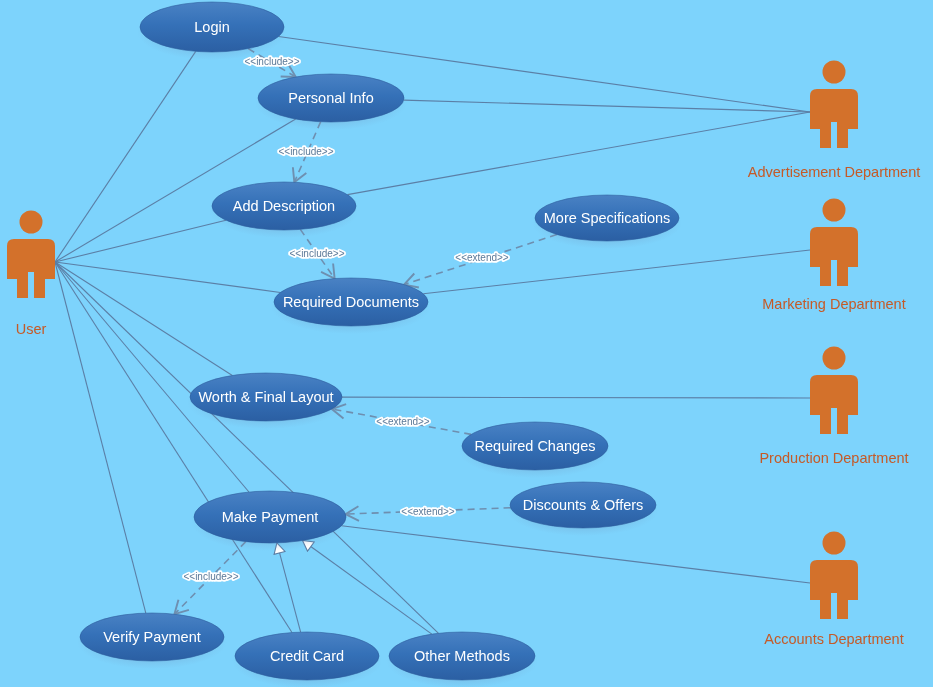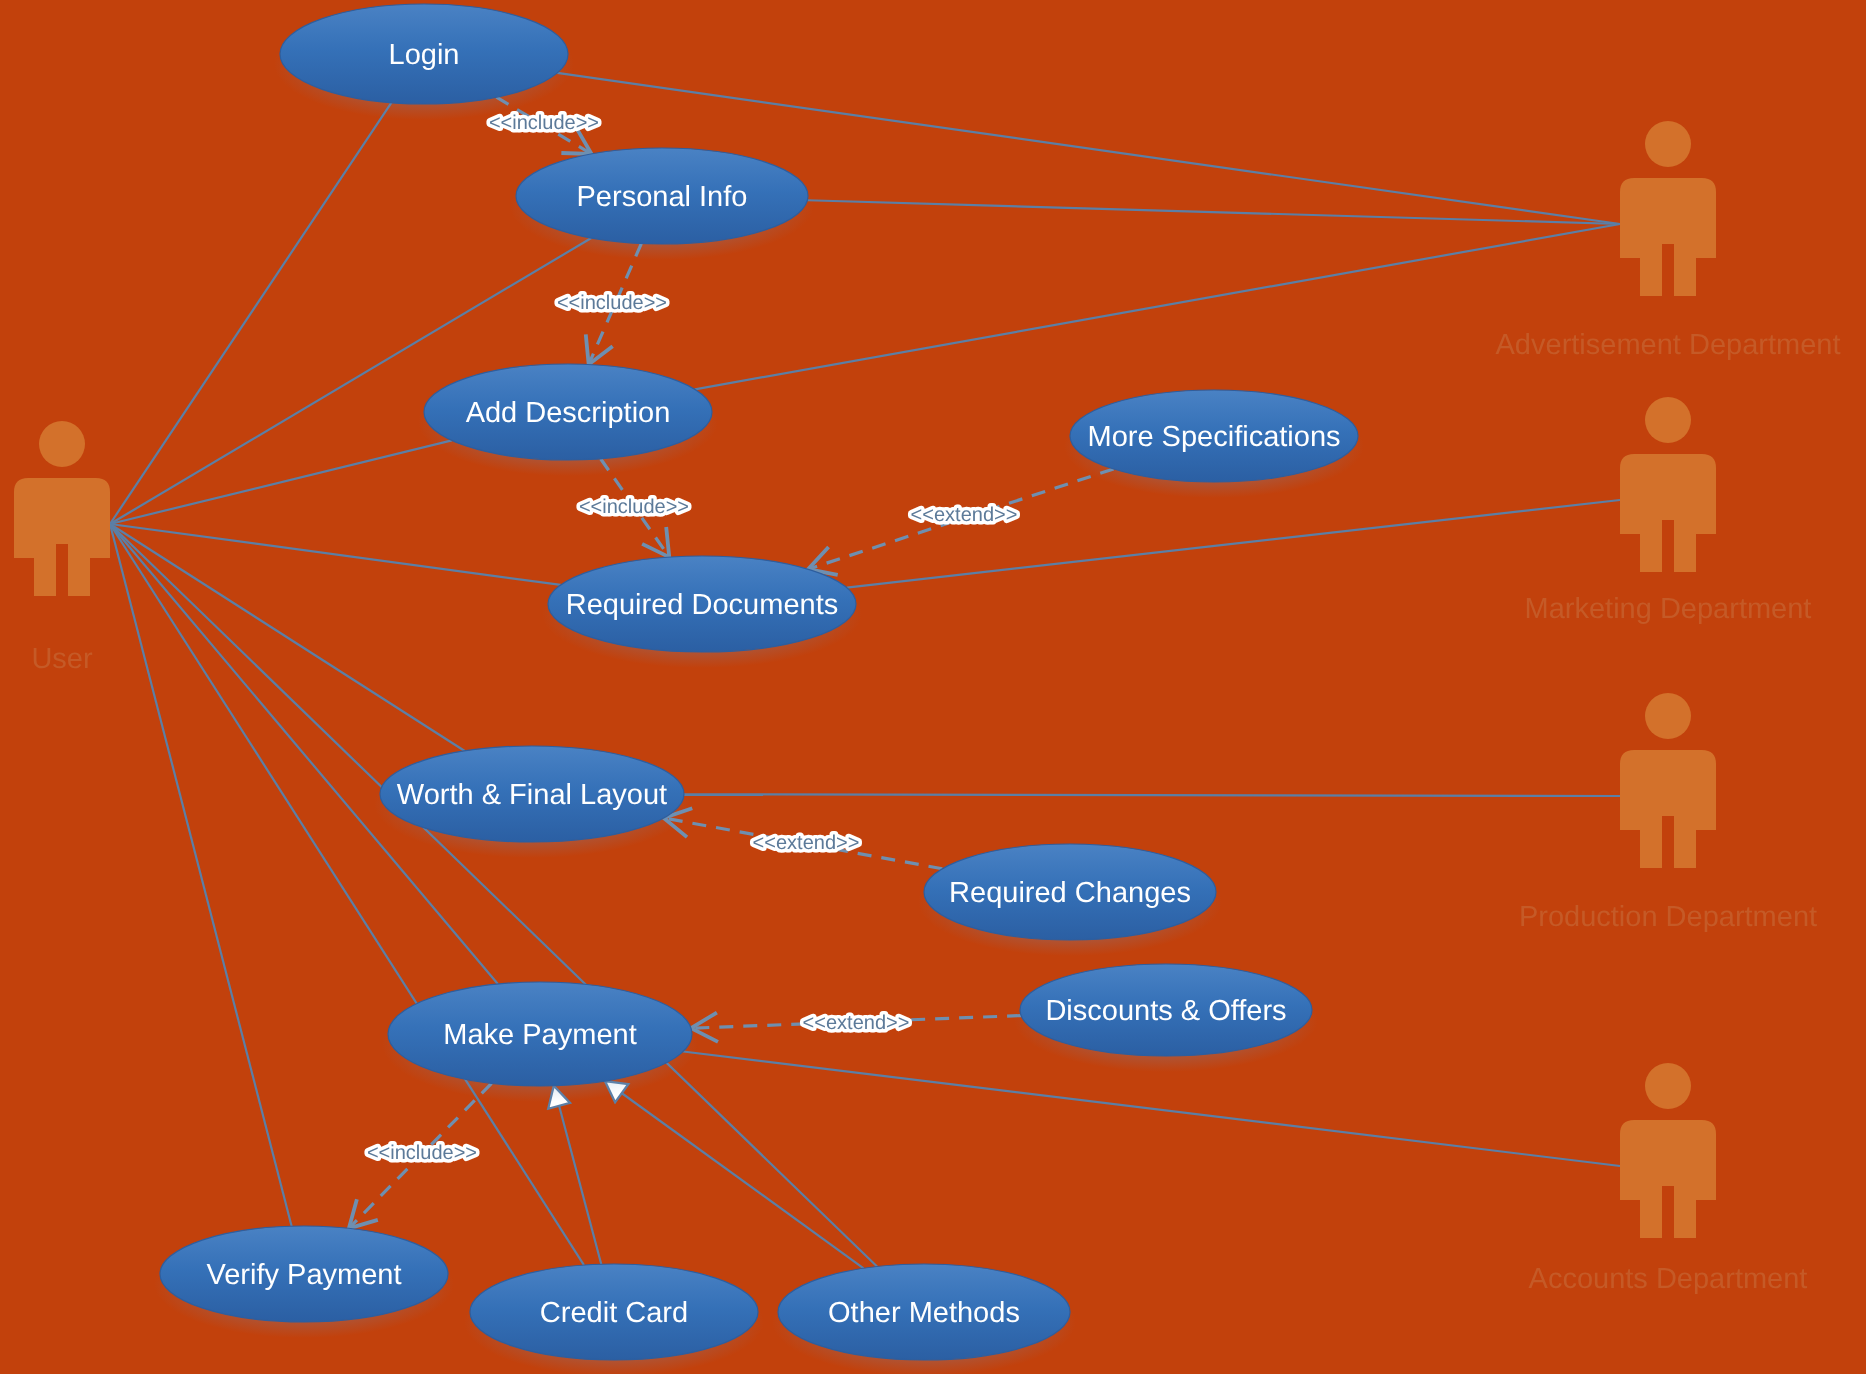--- a/index.html
+++ b/index.html
@@ -8,21 +8,21 @@
     padding: 0;
     background: #ffffff;
   }
   body {
     font-family: "Liberation Sans", sans-serif;
   }
   #diagram-root {
     position: relative;
     width: 933px;
     height: 687px;
-    background: #c2410c;
+    background: #7dd3fc;
     overflow: hidden;
   }
   #uml-svg {
     position: absolute;
     left: 0;
     top: 0;
     width: 933px;
     height: 687px;
   }
   .uc-label {

